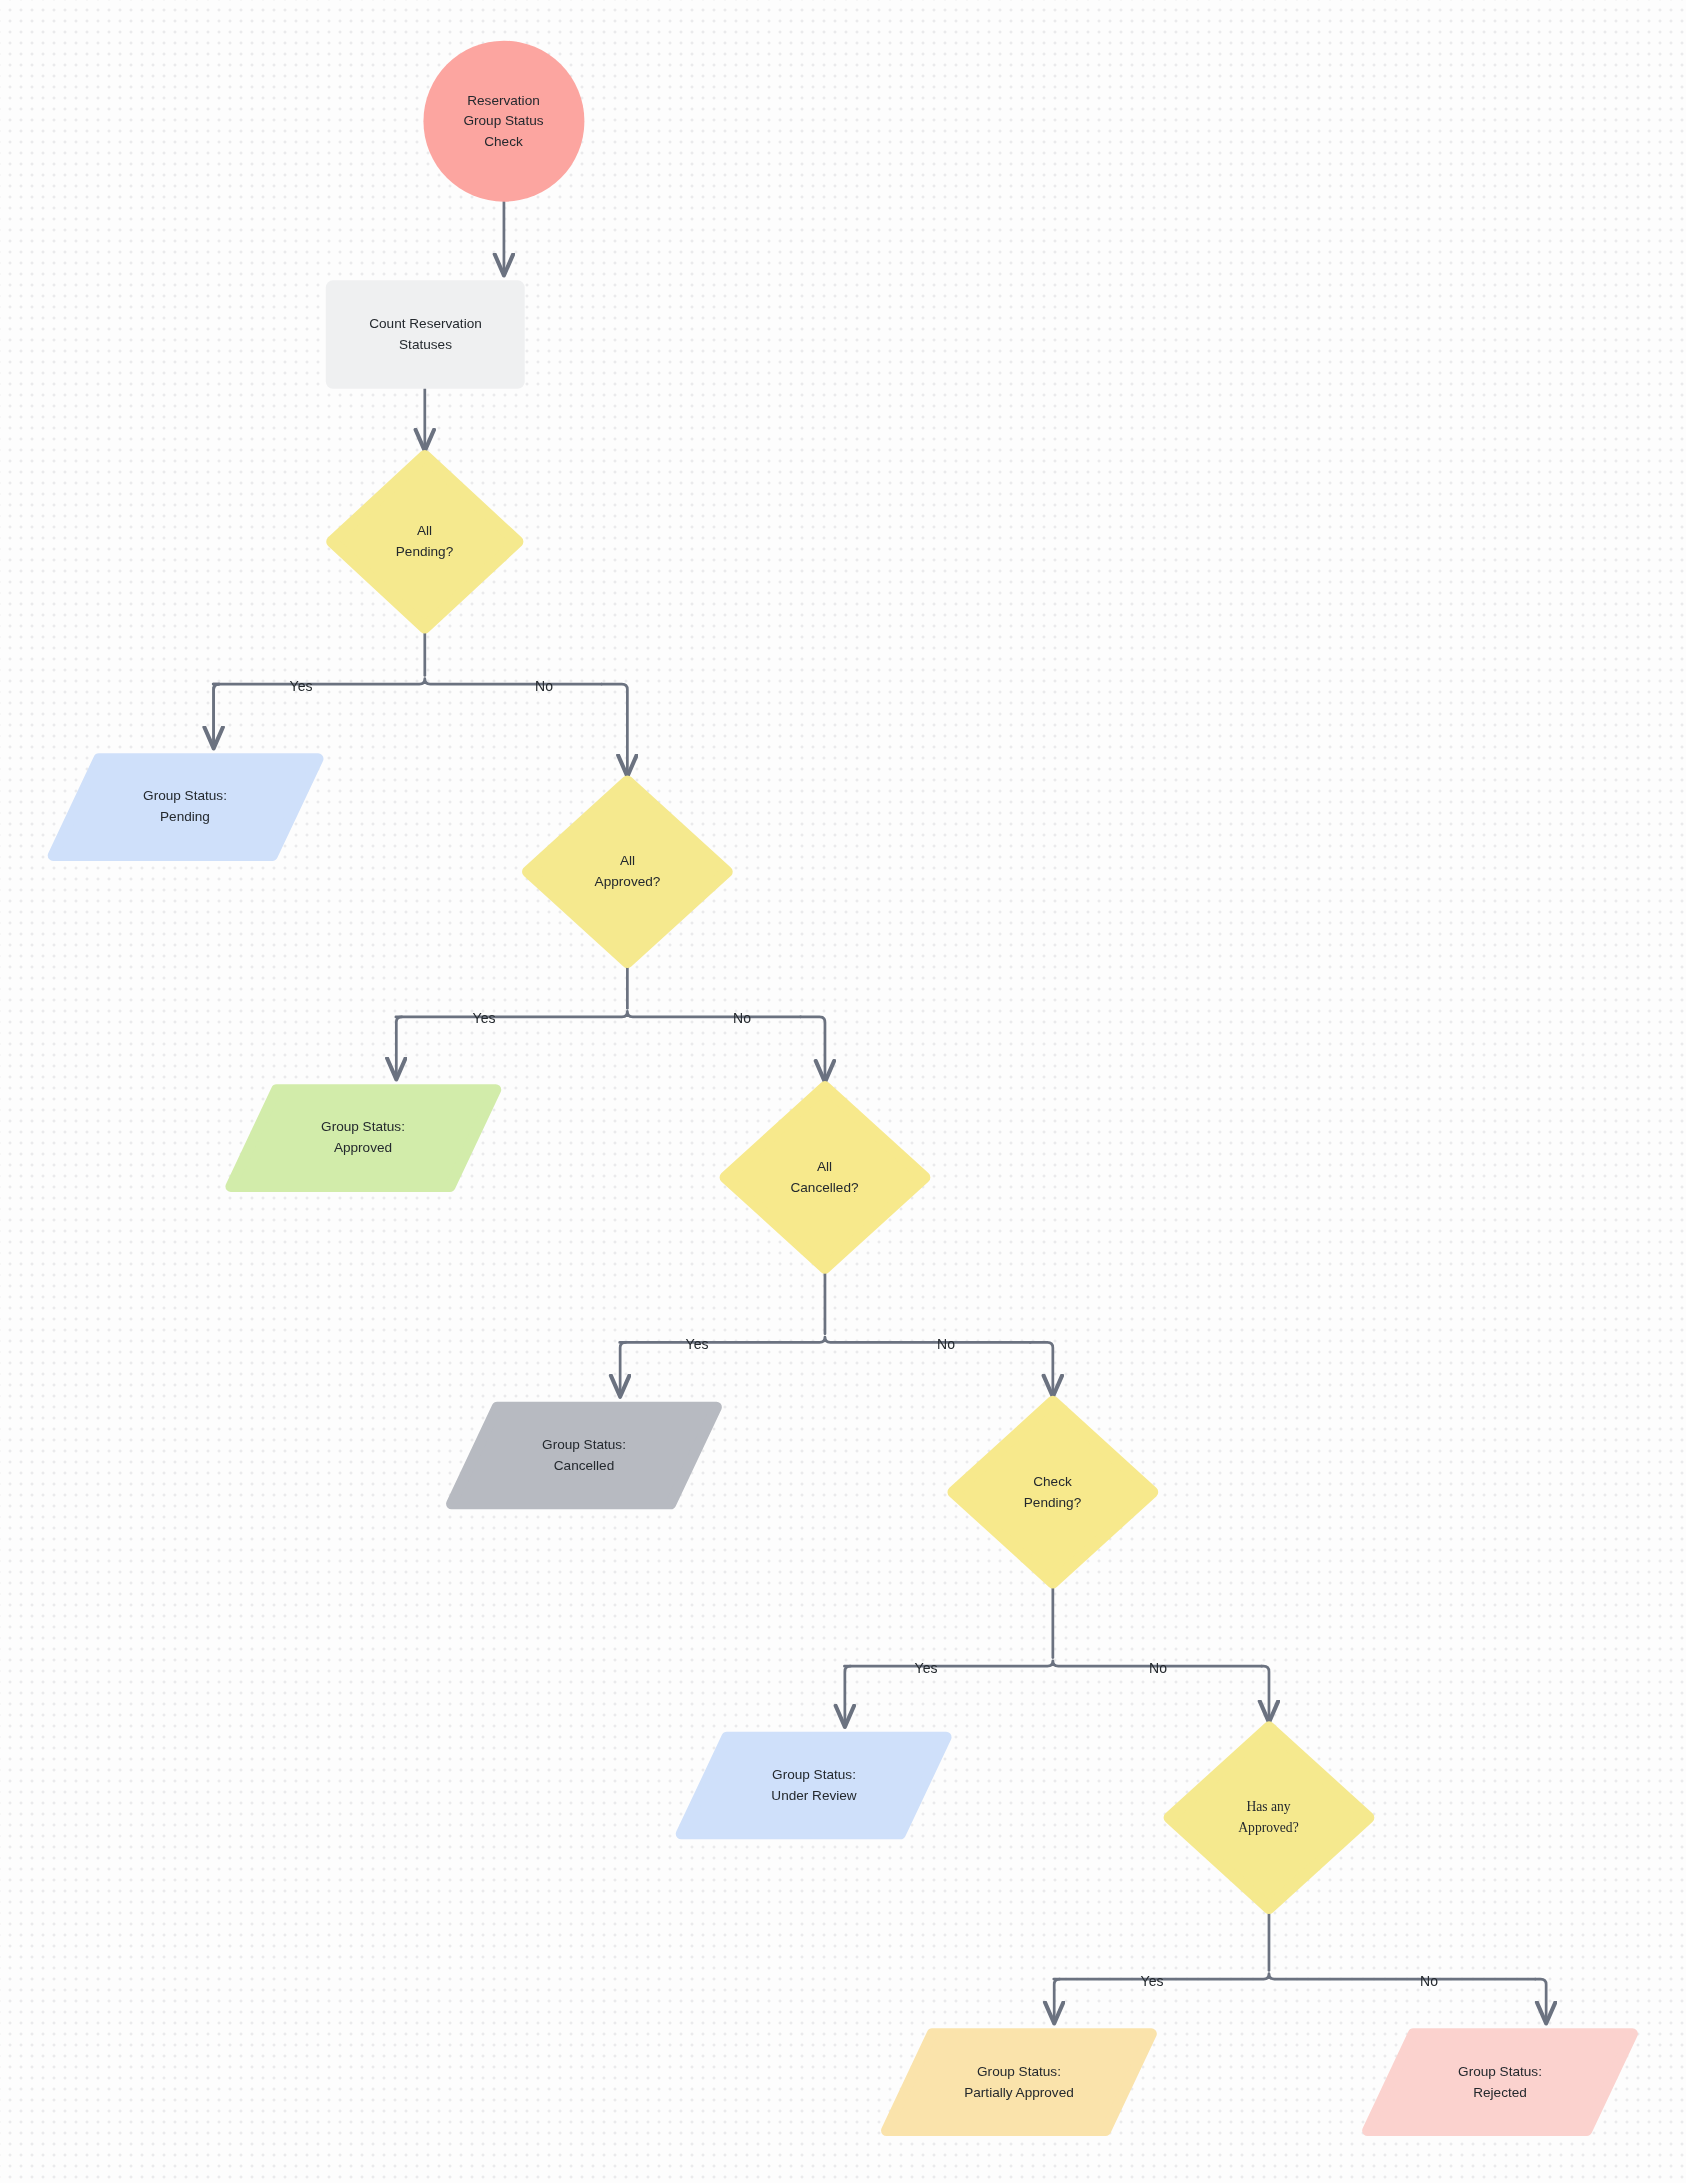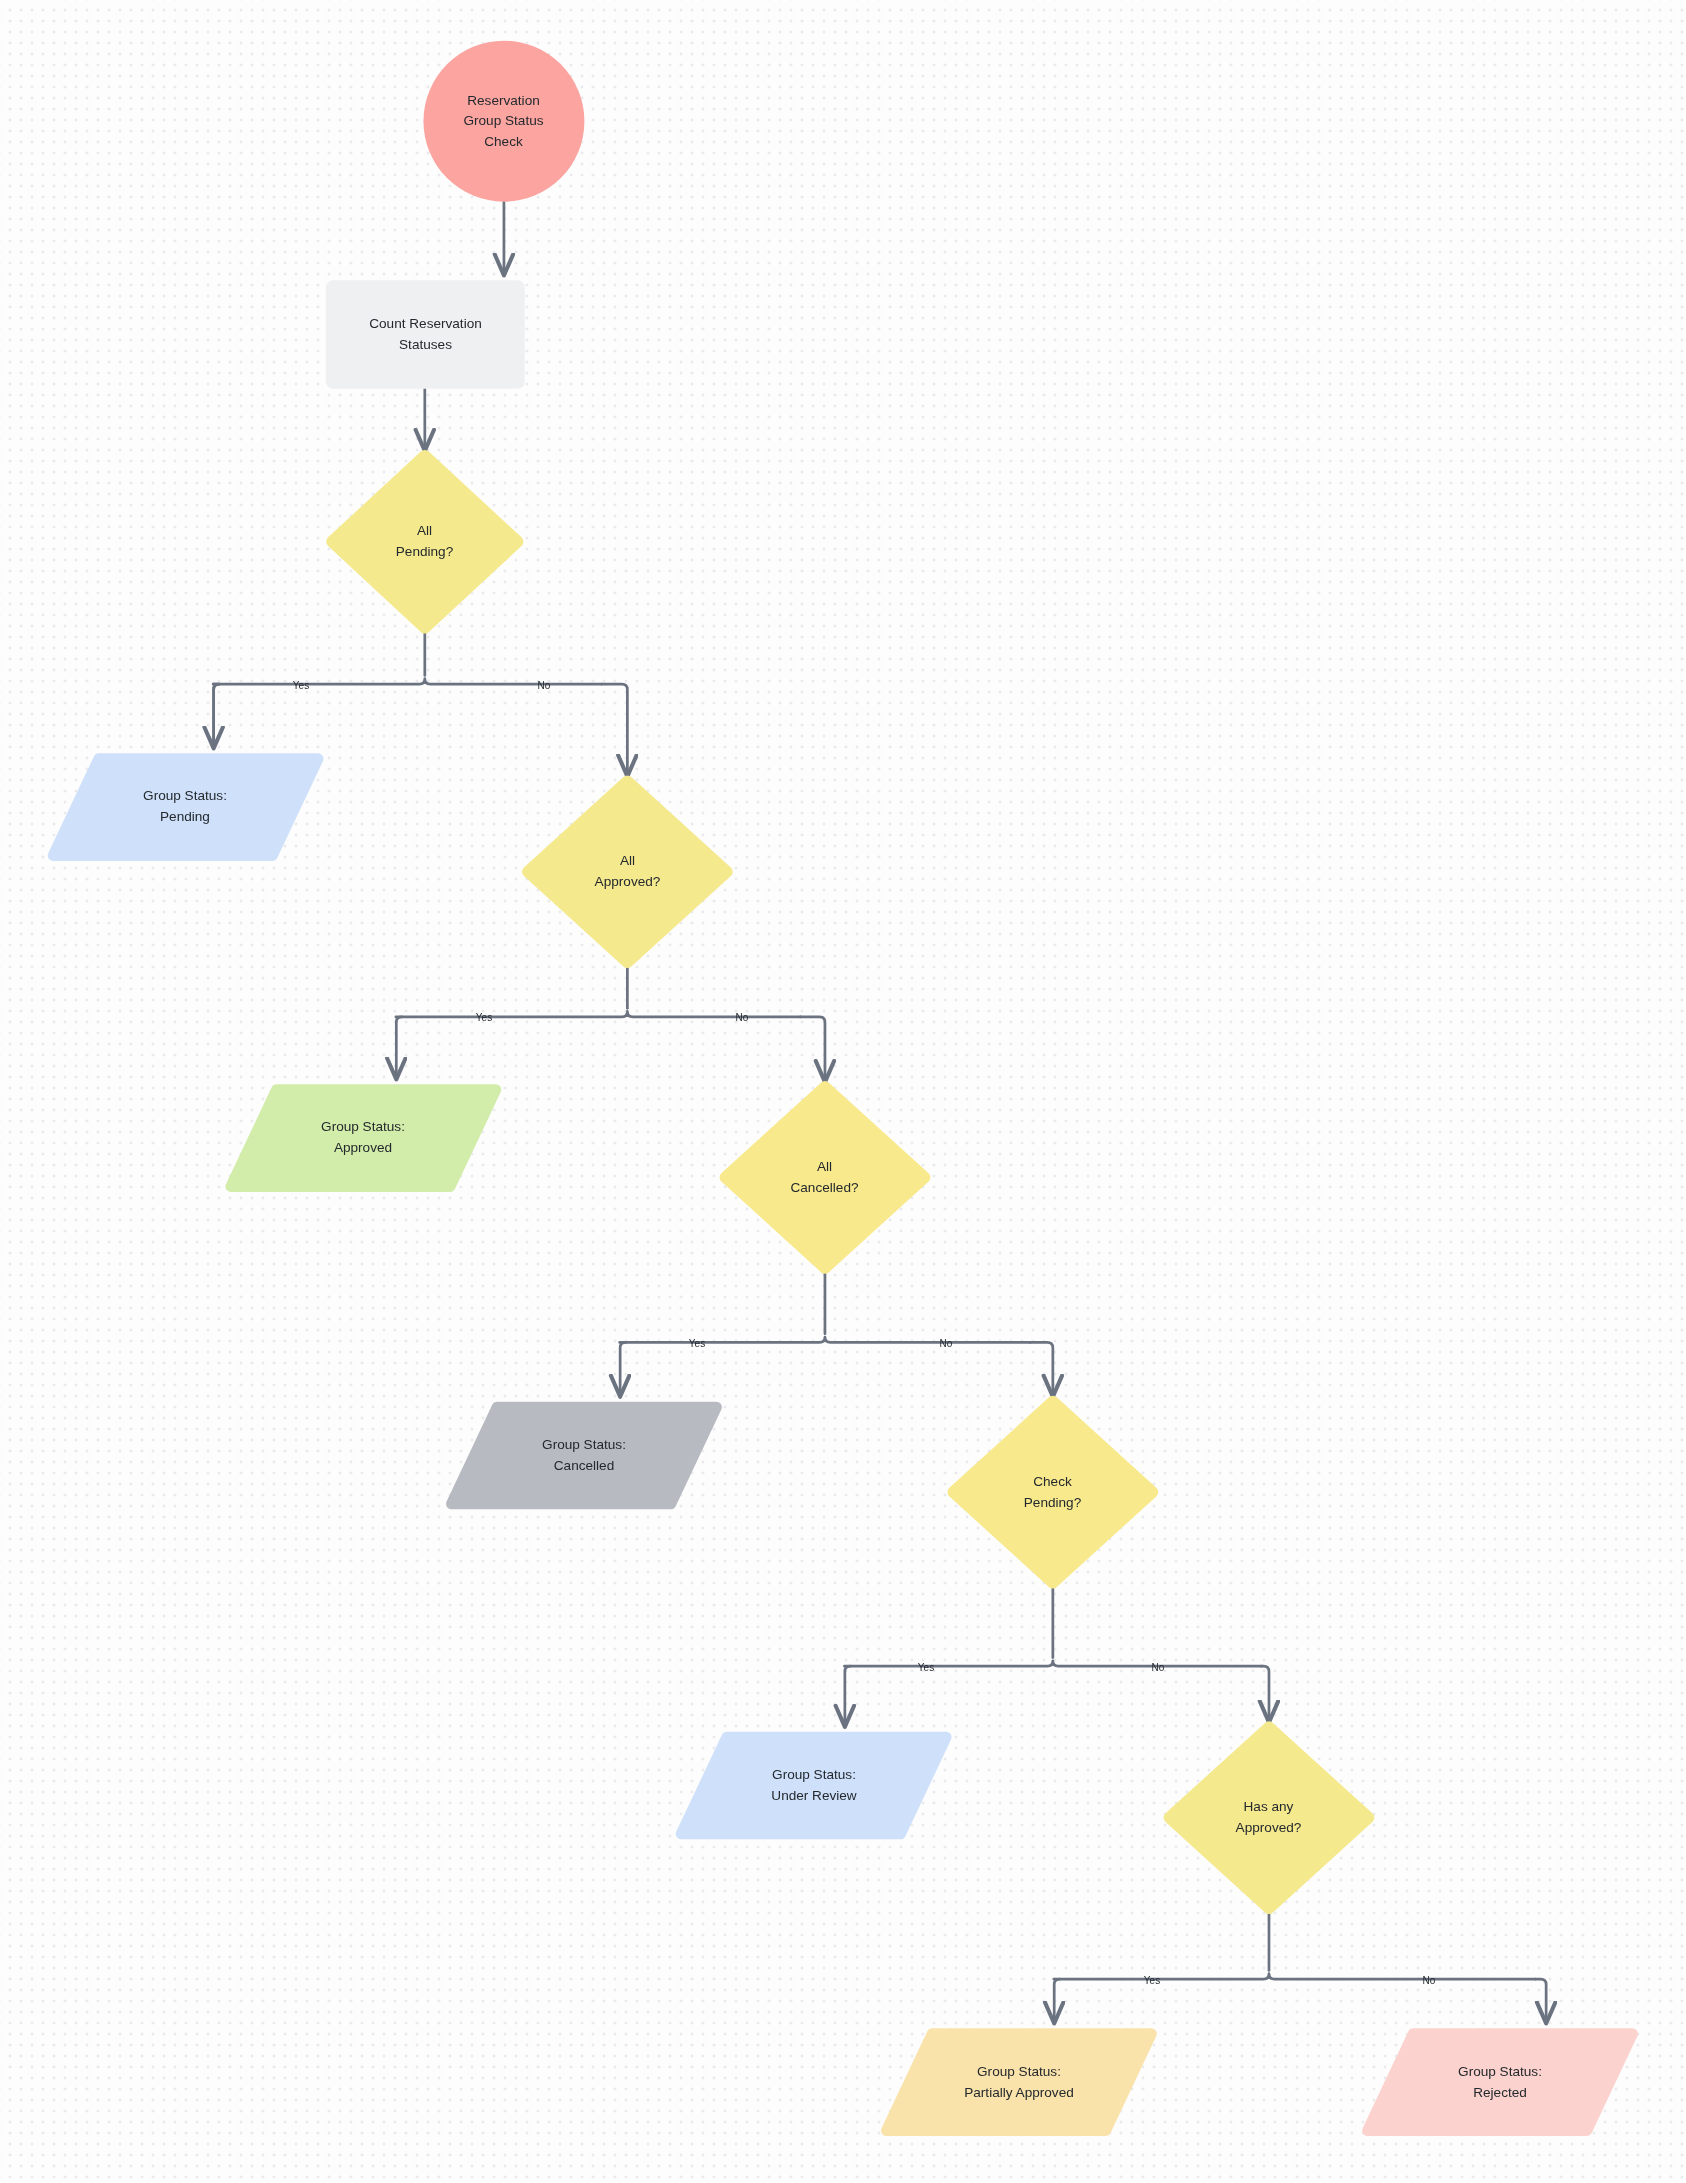--- a/index.html
+++ b/index.html
@@ -36,21 +36,21 @@
     font-family: "Liberation Sans", sans-serif;
     font-size: 13.6px;
     line-height: 1.52;
     pointer-events: none;
     white-space: pre;
   }
   .edge-label {
     position: absolute;
     color: #24292e;
     font-family: "Liberation Sans", sans-serif;
-    font-size: 10px;
+    font-size: 14px;
     line-height: 1;
     text-align: center;
     transform: translate(-50%, -50%);
     white-space: nowrap;
   }
 </style>
 </head>
 <body>
 
 <div id="canvas">
@@ -141,21 +141,21 @@
 
   <div class="node-label" style="left:446px; top:1402px; width:276px; height:108px;">Group Status:
 Cancelled</div>
 
   <div class="node-label" style="left:953px; top:1402px; width:199px; height:181px;">Check
 Pending?</div>
 
   <div class="node-label" style="left:676px; top:1732px; width:276px; height:108px;">Group Status:
 Under Review</div>
 
-  <div class="node-label" style="left:1169px; top:1727px; width:199px; height:181px;">Has any
+  <div class="node-label" style="left:1169px; top:1727px; width:199px; height:181px;font-family:Liberation Serif, serif;">Has any
 Approved?</div>
 
   <div class="node-label" style="left:881px; top:2029px; width:276px; height:108px;">Group Status:
 Partially Approved</div>
 
   <div class="node-label" style="left:1362px; top:2029px; width:276px; height:108px;">Group Status:
 Rejected</div>
 
   <div class="edge-label" style="left:301px; top:686px;">Yes</div>
   <div class="edge-label" style="left:544px; top:686px;">No</div>

